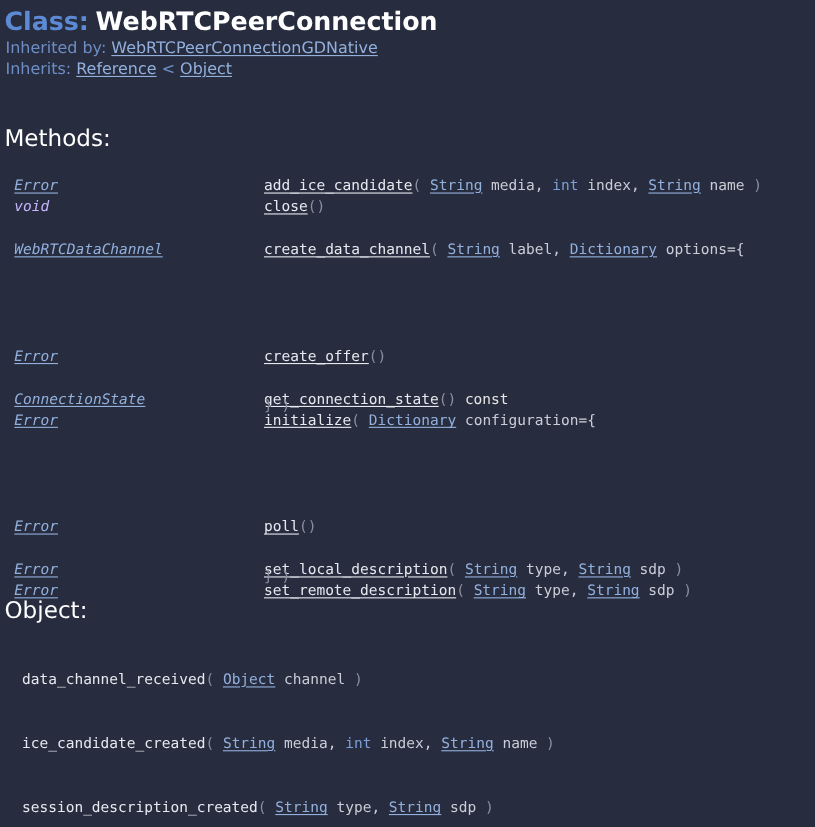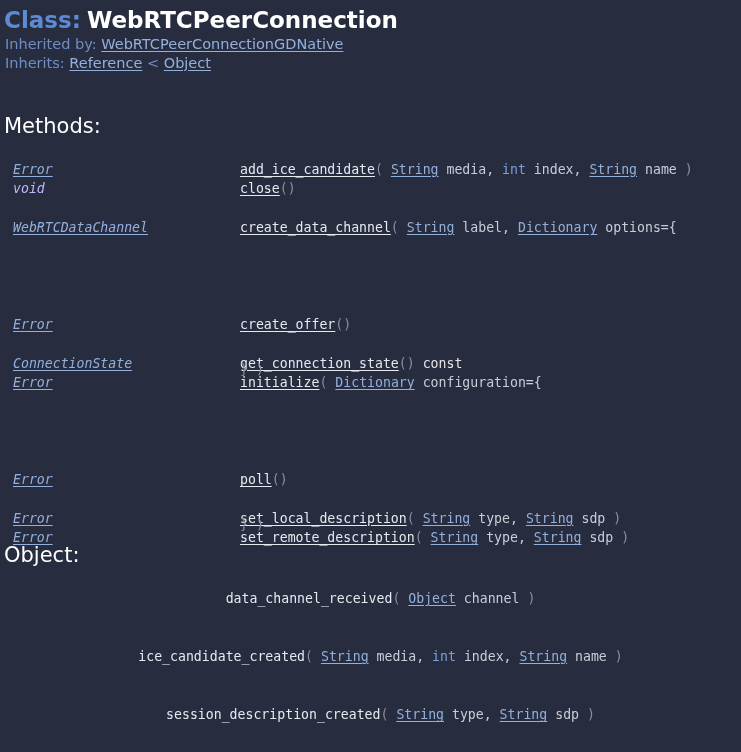--- a/index.html
+++ b/index.html
@@ -70,21 +70,21 @@
   .code-area {
     position: absolute;
     left: 0;
     width: 741px;
     font-family: "DejaVu Sans Mono", monospace;
     font-size: 13.2px;
     line-height: 19.4px;
     white-space: pre;
   }
   #methods-table { top: 160px; }
-  #signals-list  { top: 589px; text-align: center; }
+  #signals-list  { top: 609px; }
 
   .m-row {
     position: relative;
     height: 19.4px;
     white-space: pre;
   }
   .m-ret {
     position: absolute;
     left: 13px;
     width: 207px;

